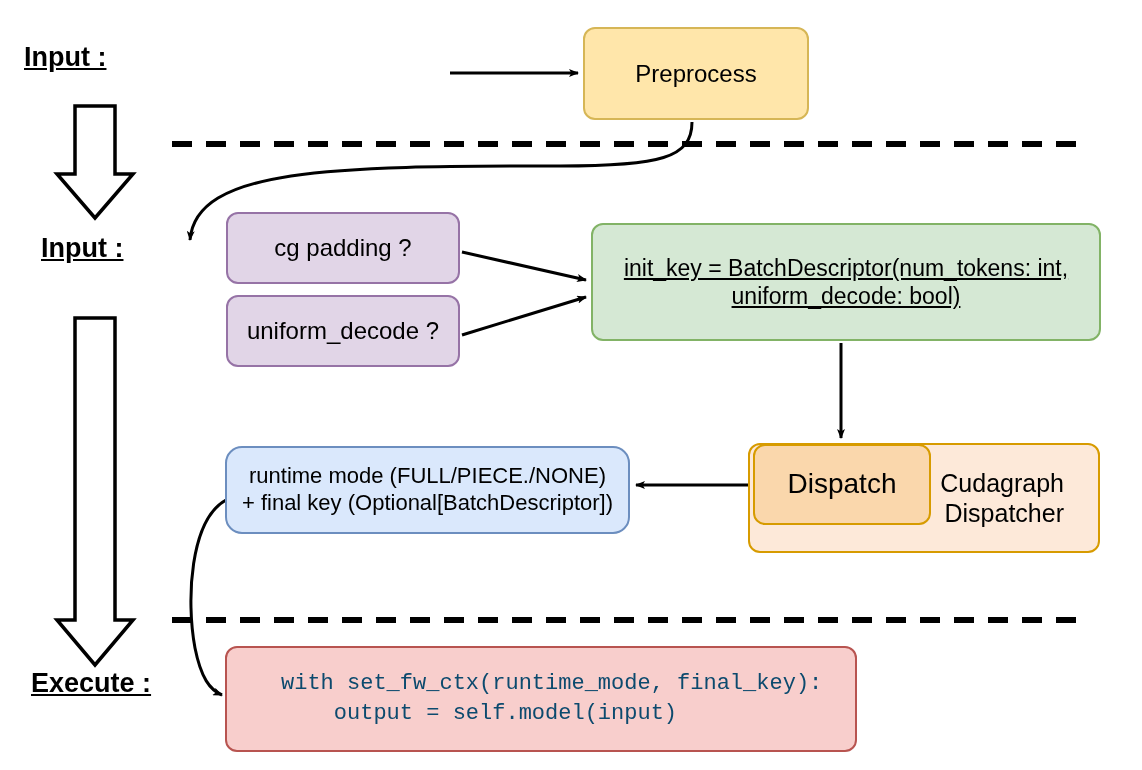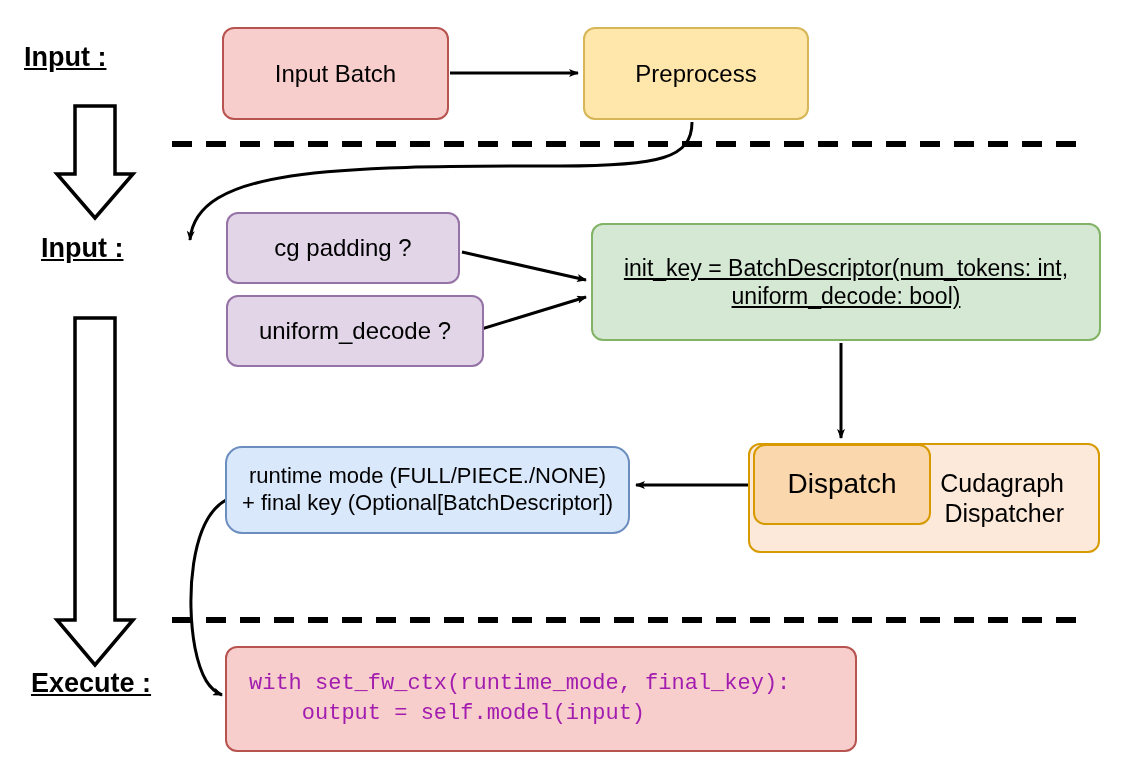--- a/index.html
+++ b/index.html
@@ -62,21 +62,21 @@
     left: 583px; top: 27px; width: 226px; height: 93px;
     background: #ffe6aa; border-color: #d6b656;
     font-size: 24px;
   }
   .n-cg-padding {
     left: 226px; top: 212px; width: 234px; height: 72px;
     background: #e1d5e7; border-color: #9673a6;
     font-size: 24px;
   }
   .n-uniform-decode {
-    left: 226px; top: 295px; width: 258px; height: 72px;
+    left: 226px; top: 295px; width: 234px; height: 72px;
     background: #e1d5e7; border-color: #9673a6;
     font-size: 24px;
   }
   .n-init-key {
     left: 591px; top: 223px; width: 510px; height: 118px;
     background: #d5e8d4; border-color: #82b366;
     font-size: 23px;
     text-decoration: underline;
   }
   .n-cudagraph-dispatcher {
@@ -100,26 +100,27 @@
   }
   .n-code {
     left: 225px; top: 646px; width: 632px; height: 106px;
     background: #f8cecc; border-color: #b85450;
     justify-content: flex-start;
     align-items: center;
   }
   .code-text {
     font-family: "Liberation Mono", "DejaVu Sans Mono", monospace;
     font-size: 22px;
-    color: #a21caf;
+    color: #0c4a6e;
     white-space: pre;
     padding-left: 22px;
     line-height: 1.35;
     display: block;
     text-align: left;
+    margin-left: 32px;
   }
   .lbl-input   { left: 24px;  top: 42px; }
   .lbl-plan    { left: 41px;  top: 233px; }
   .lbl-execute { left: 7px;   top: 668px; margin-left: 24px; }
 </style>
 </head>
 <body>
 
 <div id="canvas">
 
@@ -150,23 +151,20 @@
 
     <line x1="751" y1="485" x2="636" y2="485" stroke="#000000" stroke-width="3" marker-end="url(#arrowhead)"></line>
 
     <path d="M 226,500 C 190,520 186,600 195,648 C 201,678 210,690 222,695" fill="none" stroke="#000000" stroke-width="3" marker-end="url(#arrowhead)"></path>
   </svg>
 
   <div class="stage-label lbl-input">Input :</div>
   <div class="stage-label lbl-plan">Input :</div>
   <div class="stage-label lbl-execute">Execute :</div>
 
-  <div class="node n-input-batch">
-    <span class="node-text">Input Batch</span>
-  </div>
 
   <div class="node n-cg-padding">
     <span class="node-text">cg padding ?</span>
   </div>
 
   <div class="node n-preprocess">
     <span class="node-text">Preprocess</span>
   </div>
 
   <div class="node n-uniform-decode">

